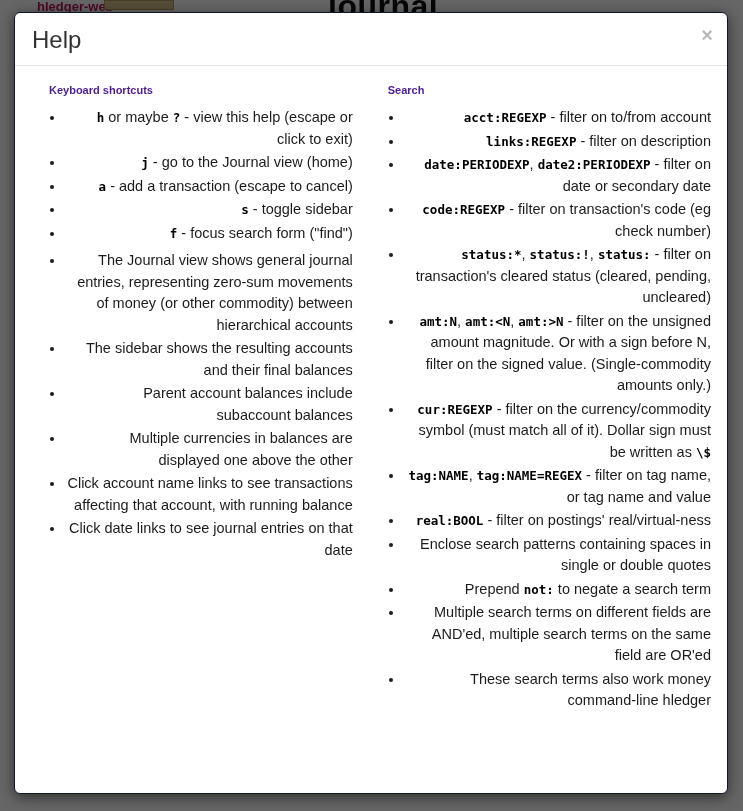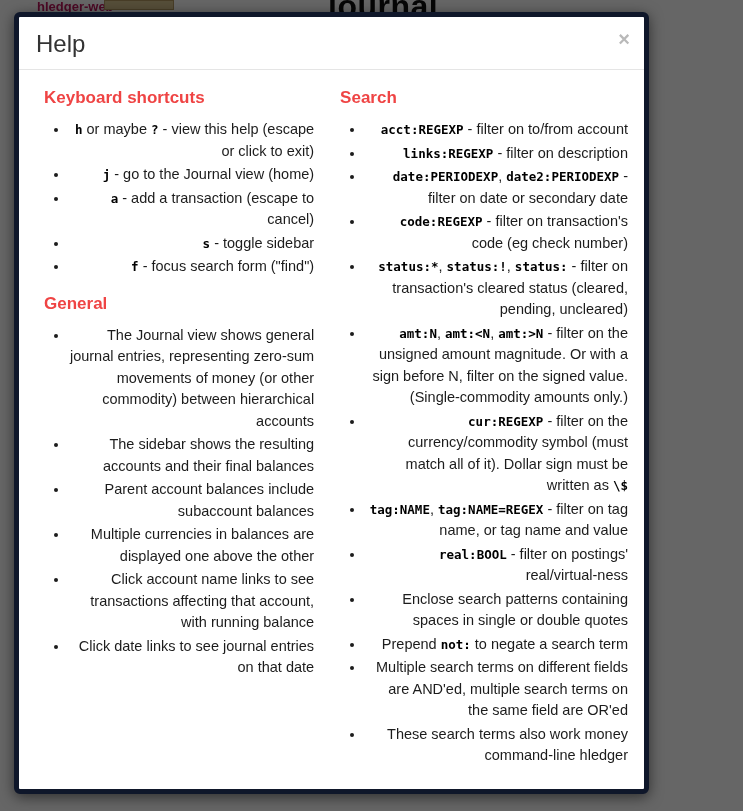--- a/index.html
+++ b/index.html
@@ -23,22 +23,22 @@
   .page-heading{
     position:absolute;left:328px;top:-12px;
     font-size:32px;font-weight:bold;color:#111;letter-spacing:.5px;
   }
 
   
   .backdrop{position:absolute;inset:0;background:rgba(0,0,0,0.60);}
 
   
   .modal{
-    position:absolute;left:14px;top:12px;width:635px;height:782px;
-    background:#ffffff;border:5px solid #0f172a;border-radius:6px;
+    position:absolute;left:14px;top:12px;width:714px;height:782px;
+    background:#ffffff;border:1px solid #0f172a;border-radius:6px;
     box-shadow:0 3px 14px rgba(0,0,0,0.55);
     box-sizing:border-box;overflow:hidden;
   }
   .modal-header{
     position:relative;padding:13px 15px 11px 17px;
     border-bottom:1px solid #e5e5e5;
   }
   .modal-title{
     margin:0;font-size:24px;font-weight:500;color:#333;line-height:28px;
   }
@@ -49,21 +49,21 @@
   }
 
   .modal-body{
     display:flex;padding:14px 16px 10px 21px;box-sizing:border-box;
   }
   .col{box-sizing:border-box;}
   .col-left{width:49%;padding-right:14px;}
   .col-right{width:51%;padding-left:8px;}
 
   .section-heading{
-    margin:16px 4px 11px;font-size:17px;font-weight:bold;color:#ef4444;
+    margin:16px 13px 11px;font-size:11px;font-weight:bold;color:#4c1d95;
   }
   .col .section-heading:first-child{margin-top:4px;}
 
   ul.help-list{
     margin:0 0 6px;padding:0 0 0 29px;list-style:disc;text-align:right;
   }
   ul.help-list li{
     font-size:14.5px;line-height:21.5px;color:#1c1c1c;
     margin:0 0 2px;
   }
@@ -92,21 +92,20 @@
   <div class="modal-body">
     <div class="col col-left">
         <h4 class="section-heading">Keyboard shortcuts</h4>
         <ul class="help-list">
           <li><code>h</code> or maybe <code>?</code> - view this help (escape or click to exit)</li>
           <li><code>j</code> - go to the Journal view (home)</li>
           <li><code>a</code> - add a transaction (escape to cancel)</li>
           <li><code>s</code> - toggle sidebar</li>
           <li><code>f</code> - focus search form ("find")</li>
         </ul>
-        <h4 class="section-heading">General</h4>
         <ul class="help-list">
           <li>The Journal view shows general journal entries, representing zero-sum movements of money (or other commodity) between hierarchical accounts</li>
           <li>The sidebar shows the resulting accounts and their final balances</li>
           <li>Parent account balances include subaccount balances</li>
           <li>Multiple currencies in balances are displayed one above the other</li>
           <li>Click account name links to see transactions affecting that account, with running balance</li>
           <li>Click date links to see journal entries on that date</li>
         </ul>
       </div>
     <div class="col col-right">

